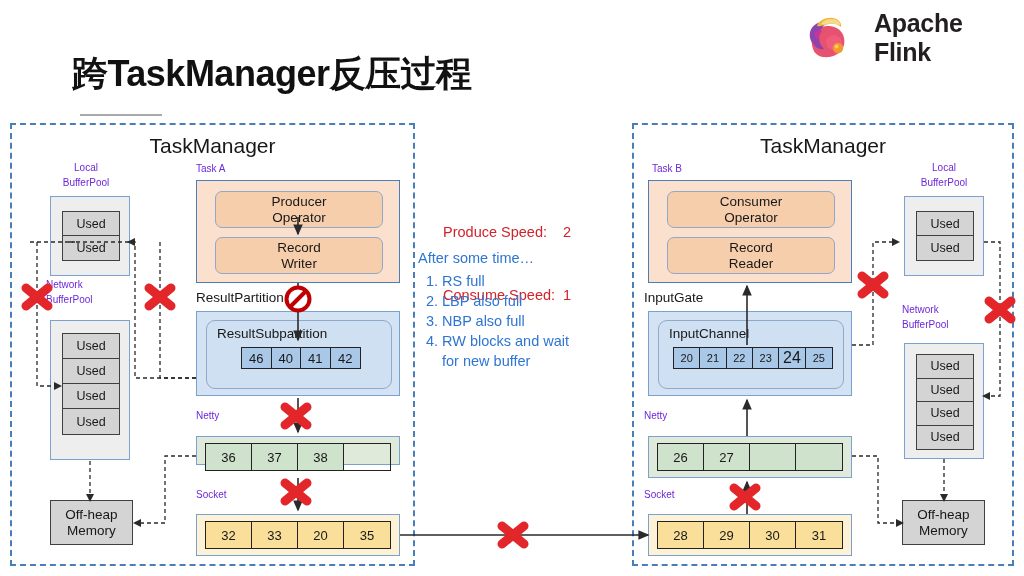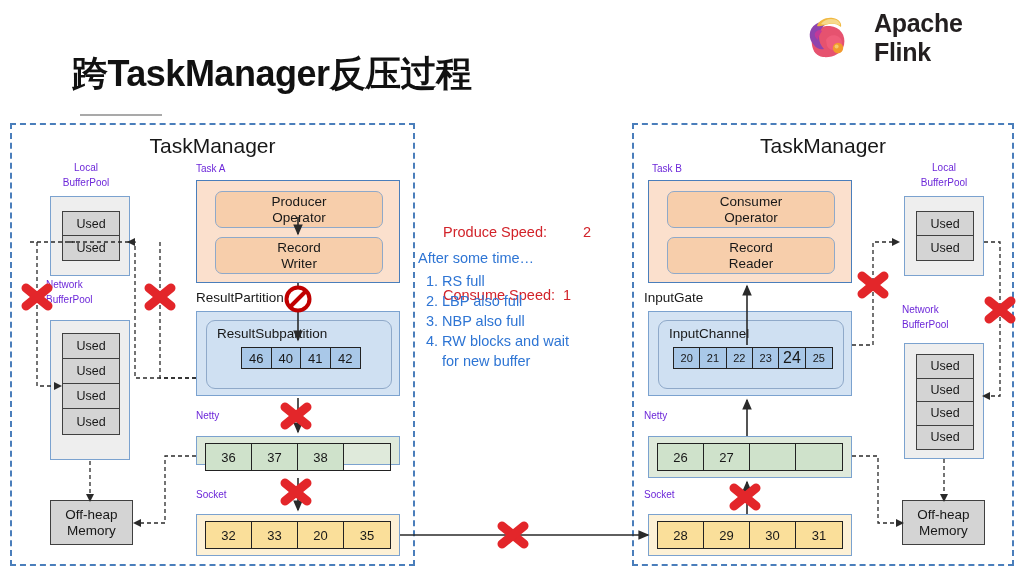--- a/index.html
+++ b/index.html
@@ -176,21 +176,21 @@
 <div class="abs band socket" style="left:196px;top:514px;width:204px;height:42px;">
   <div class="cellrow abs" style="left:8px;top:6px;width:186px;height:28px;">
     <div style="width:25%" class="yellow-cell">32</div>
     <div style="width:25%" class="yellow-cell">33</div>
     <div style="width:25%" class="yellow-cell">20</div>
     <div style="width:25%" class="yellow-cell">35</div>
   </div>
 </div>
 
 <div class="abs" id="speed-block">
-  <div style="display:flex;gap:20px;"><span style="width:120px;">Produce Speed:</span><span>2</span></div>
+  <div style="display:flex;"><span style="width:120px;">Produce Speed:</span><span>2</span></div>
   <div style="display:flex;"><span style="width:120px;">Consume Speed:</span><span>1</span></div>
 </div>
 
 <div class="abs" id="steps-block">
   <div class="lead">After some time…</div>
   <ol>
     <li>RS full</li>
     <li>LBP also full</li>
     <li>NBP also full</li>
     <li style="width:132px;">RW blocks and wait for new buffer</li>

